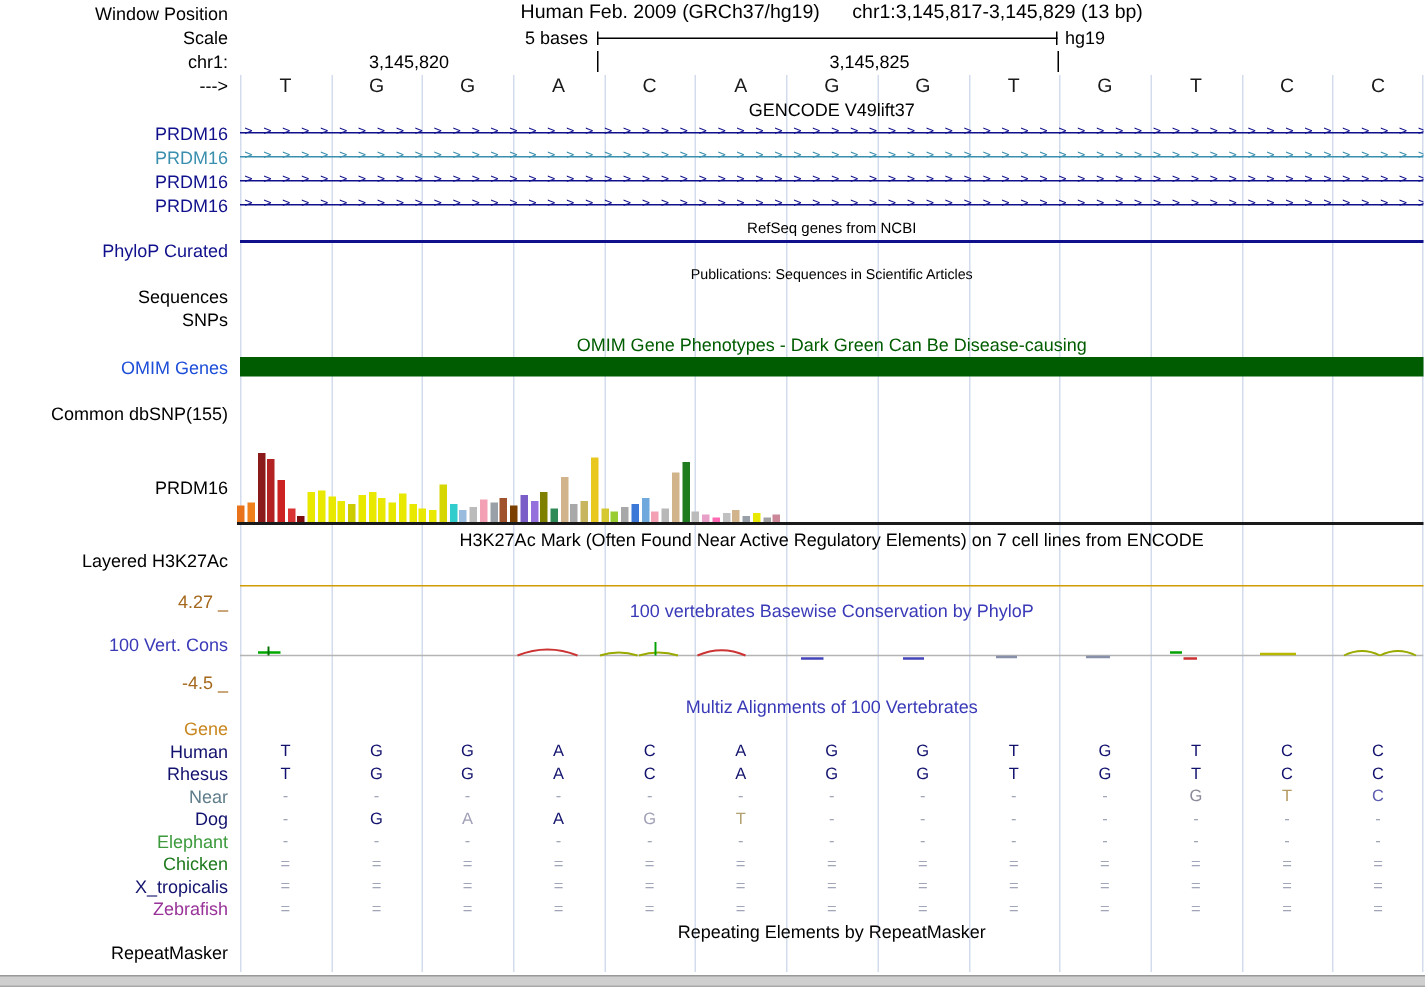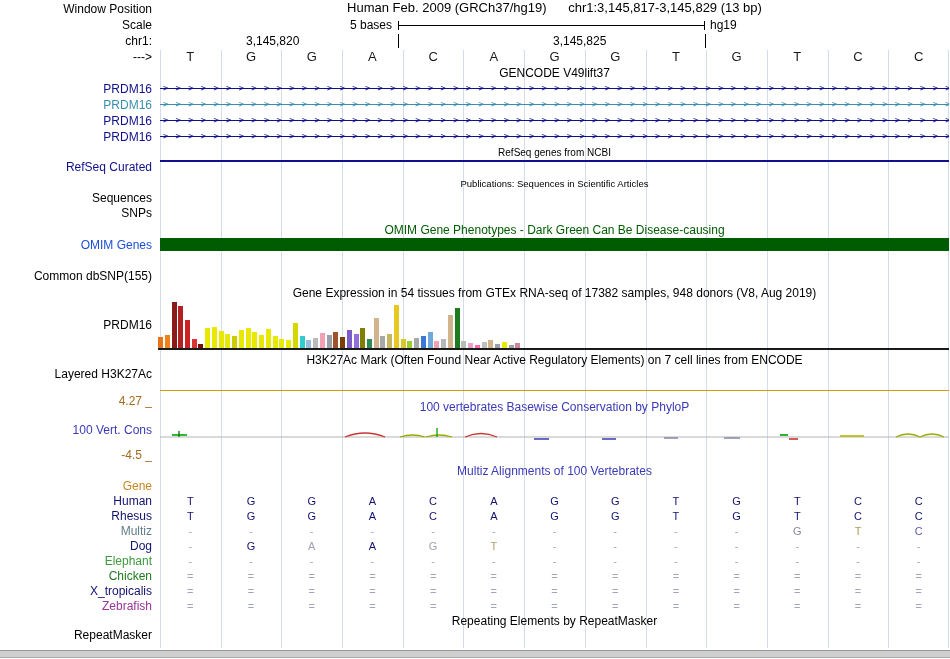--- a/index.html
+++ b/index.html
@@ -106,33 +106,32 @@
         <div class="arrows">&gt;&gt;&gt;&gt;&gt;&gt;&gt;&gt;&gt;&gt;&gt;&gt;&gt;&gt;&gt;&gt;&gt;&gt;&gt;&gt;&gt;&gt;&gt;&gt;&gt;&gt;&gt;&gt;&gt;&gt;&gt;&gt;&gt;&gt;&gt;&gt;&gt;&gt;&gt;&gt;&gt;&gt;&gt;&gt;&gt;&gt;&gt;&gt;&gt;&gt;&gt;&gt;&gt;&gt;&gt;&gt;&gt;&gt;&gt;&gt;&gt;&gt;&gt;&gt;&gt;&gt;&gt;&gt;&gt;&gt;</div>
       </div>
       <div class="transcript" style="top: 130px; color: rgb(16, 16, 140);">
         <div class="tline"></div>
         <div class="arrows">&gt;&gt;&gt;&gt;&gt;&gt;&gt;&gt;&gt;&gt;&gt;&gt;&gt;&gt;&gt;&gt;&gt;&gt;&gt;&gt;&gt;&gt;&gt;&gt;&gt;&gt;&gt;&gt;&gt;&gt;&gt;&gt;&gt;&gt;&gt;&gt;&gt;&gt;&gt;&gt;&gt;&gt;&gt;&gt;&gt;&gt;&gt;&gt;&gt;&gt;&gt;&gt;&gt;&gt;&gt;&gt;&gt;&gt;&gt;&gt;&gt;&gt;&gt;&gt;&gt;&gt;&gt;&gt;&gt;&gt;</div>
       </div>
     </div>
 
   <div class="title title-md" style="top:146px">RefSeq genes from NCBI</div>
   <div id="refseq-line" style="background: rgb(16, 16, 140);"></div>
-  <div class="lbl" style="top: 160px; color: rgb(16, 16, 140);">RefSeq Curated</div>
+  <div class="lbl" style="top: 160px; color: rgb(16, 16, 140);">PhyloP Curated</div>
 
   <div class="title title-sm" style="top:177px">Publications: Sequences in Scientific Articles</div>
   <div class="lbl" style="top:191px">Sequences</div>
   <div class="lbl" style="top:206px">SNPs</div>
 
   <div class="title" style="top: 223px; color: rgb(0, 92, 0);">OMIM Gene Phenotypes - Dark Green Can Be Disease-causing</div>
   <div id="omim-bar" style="background: rgb(0, 92, 0);"></div>
   <div class="lbl" style="top: 238px; color: #1d4ed8;">OMIM Genes</div>
 
   <div class="lbl" style="top:269px">Common dbSNP(155)</div>
 
-  <div class="title" style="top:286px">Gene Expression in 54 tissues from GTEx RNA-seq of 17382 samples, 948 donors (V8, Aug 2019)</div>
   <div id="gtex-chart">
       <div class="gbar" style="left: 0px; height: 11px; background: rgb(232, 115, 26);"></div>
       <div class="gbar" style="left: 6.7px; height: 13px; background: rgb(240, 128, 25);"></div>
       <div class="gbar" style="left: 13.5px; height: 46px; background: rgb(139, 26, 26);"></div>
       <div class="gbar" style="left: 20.2px; height: 42px; background: rgb(178, 34, 34);"></div>
       <div class="gbar" style="left: 27px; height: 28px; background: rgb(204, 34, 34);"></div>
       <div class="gbar" style="left: 33.7px; height: 9px; background: rgb(217, 51, 51);"></div>
       <div class="gbar" style="left: 40.4px; height: 4px; background: rgb(122, 14, 14);"></div>
       <div class="gbar" style="left: 47.2px; height: 20px; background: rgb(232, 232, 0);"></div>
       <div class="gbar" style="left: 53.9px; height: 21px; background: rgb(232, 232, 0);"></div>
@@ -342,19 +341,19 @@
   <div class="lbl" style="top:628px">RepeatMasker</div>
 
   <div id="bottom-bar"></div>
 <div class="lbl" style="top: 82px; color: rgb(16, 16, 140);">PRDM16</div>
     <div class="lbl" style="top: 98px; color: rgb(58, 143, 174);">PRDM16</div>
     <div class="lbl" style="top: 114px; color: rgb(16, 16, 140);">PRDM16</div>
     <div class="lbl" style="top: 130px; color: rgb(16, 16, 140);">PRDM16</div>
     <div class="lbl" style="top: 479px; color: rgb(200, 135, 30);">Gene</div>
     <div class="lbl" style="top: 494px; color: rgb(18, 18, 110);">Human</div>
     <div class="lbl" style="top: 509px; color: rgb(18, 18, 110);">Rhesus</div>
-    <div class="lbl" style="top: 524px; color: rgb(96, 125, 139);">Multiz</div>
+    <div class="lbl" style="top: 524px; color: rgb(96, 125, 139);">Near</div>
     <div class="lbl" style="top: 539px; color: rgb(18, 18, 110);">Dog</div>
     <div class="lbl" style="top: 554px; color: rgb(60, 154, 60);">Elephant</div>
     <div class="lbl" style="top: 569px; color: rgb(30, 122, 30);">Chicken</div>
     <div class="lbl" style="top: 584px; color: rgb(18, 18, 110);">X_tropicalis</div>
     <div class="lbl" style="top: 599px; color: rgb(153, 51, 153);">Zebrafish</div>
   </div>
 
 </body></html>

